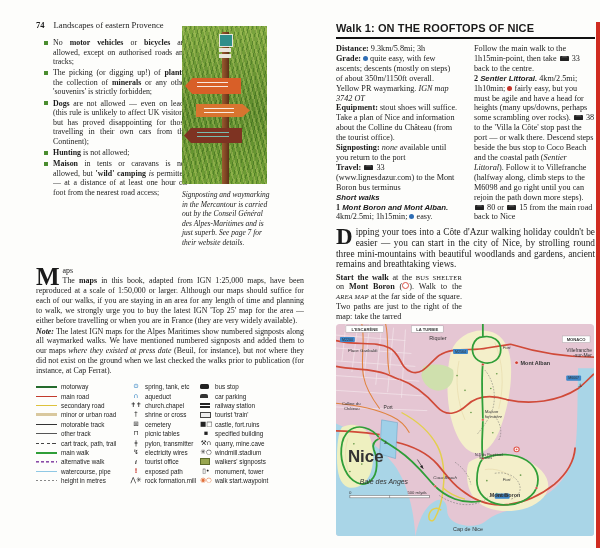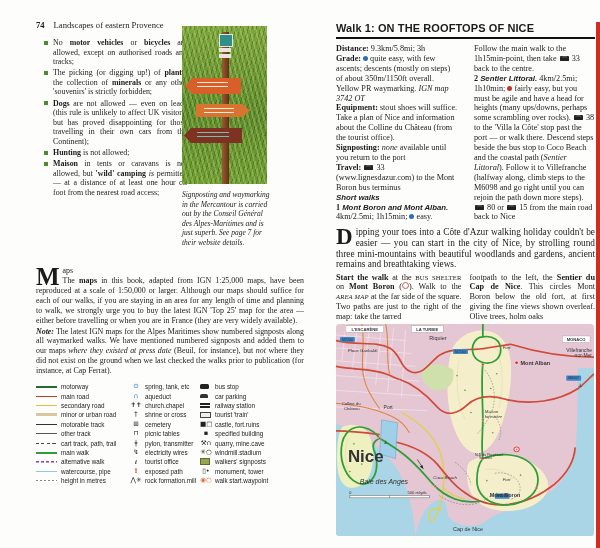--- a/index.html
+++ b/index.html
@@ -298,21 +298,20 @@
       <div class="rp-colB" id="infoB">
           <p class="ip">Follow the main walk to the 1h15min-point, then take <span class="bus-ic"></span> 33 back to the centre.</p>
           <p class="ip"><b>2</b> <b><i>Sentier Littoral.</i></b> 4km/2.5mi; 1h10min; <span class="dot dot-r"></span> fairly easy, but you must be agile and have a head for heights (many ups/downs, perhaps some scrambling over rocks). <span class="bus-ic"></span> 38 to the 'Villa la Côte' stop past the port — or walk there. Descend steps beside the bus stop to Coco Beach and the coastal path (<i>Sentier Littoral</i>). Follow it to Villefranche (halfway along, climb steps to the M6098 and go right until you can rejoin the path down more steps). <span class="bus-ic"></span> 80 or <span class="bus-ic"></span> 15 from the main road back to Nice</p>
         </div>
     </div>
 
     <p class="rp-intro"><span class="dcap2">D</span><span>ipping your toes into a Côte d'Azur walking holiday couldn't be easier — you can start in the city of Nice, by strolling round three mini-mountains with beautiful woodlands and gardens, ancient remains and breathtaking views.</span></p>
 
     <div class="rp-cols2">
       <p><b>Start the walk</b> at the <span class="caps">BUS SHELTER</span> on <b>Mont Boron</b> (<span class="start-ic"></span>). Walk to the <i><span class="caps">AREA MAP</span></i> at the far side of the square. Two paths are just to the right of the map: take the tarred</p>
-      <p>footpath to the left, the <b>Sentier du Cap de Nice</b>. This circles Mont Boron below the old fort, at first giving the fine views shown overleaf. Olive trees, holm oaks</p>
     </div>
 
     <svg class="map" width="258" height="212" viewBox="0 0 260 230" preserveAspectRatio="none">
       <rect x="0" y="0" width="260" height="230" rx="3" fill="#e5c6d3"></rect>
 
       <path fill="#a9d5e7" d="M0,108 C22,118 44,132 58,152 C70,169 78,196 80,230 L0,230 Z"></path>
       <path fill="#a9d5e7" d="M244,48 L260,48 L260,230 L80,230 C84,210 90,198 100,192 C108,188 112,194 112,202 C112,210 118,216 128,218 C136,220 146,219 152,213 C158,208 166,204 176,202 C190,199 204,192 216,182 C228,172 236,158 240,142 C244,124 243,86 244,48 Z"></path>
 
       <path fill="#f4efca" d="M116,30 C122,12 140,4 154,8 C166,10 174,22 176,40 C178,62 174,88 166,112 C160,130 150,142 140,140 C128,138 118,118 114,92 C111,70 112,46 116,30 Z"></path>
       <path fill="#f4efca" d="M134,150 C148,140 170,138 188,146 C204,153 214,164 214,176 C213,188 202,197 188,201 C172,205 154,203 144,194 C136,187 132,176 132,164 C132,158 132,154 134,150 Z"></path>

